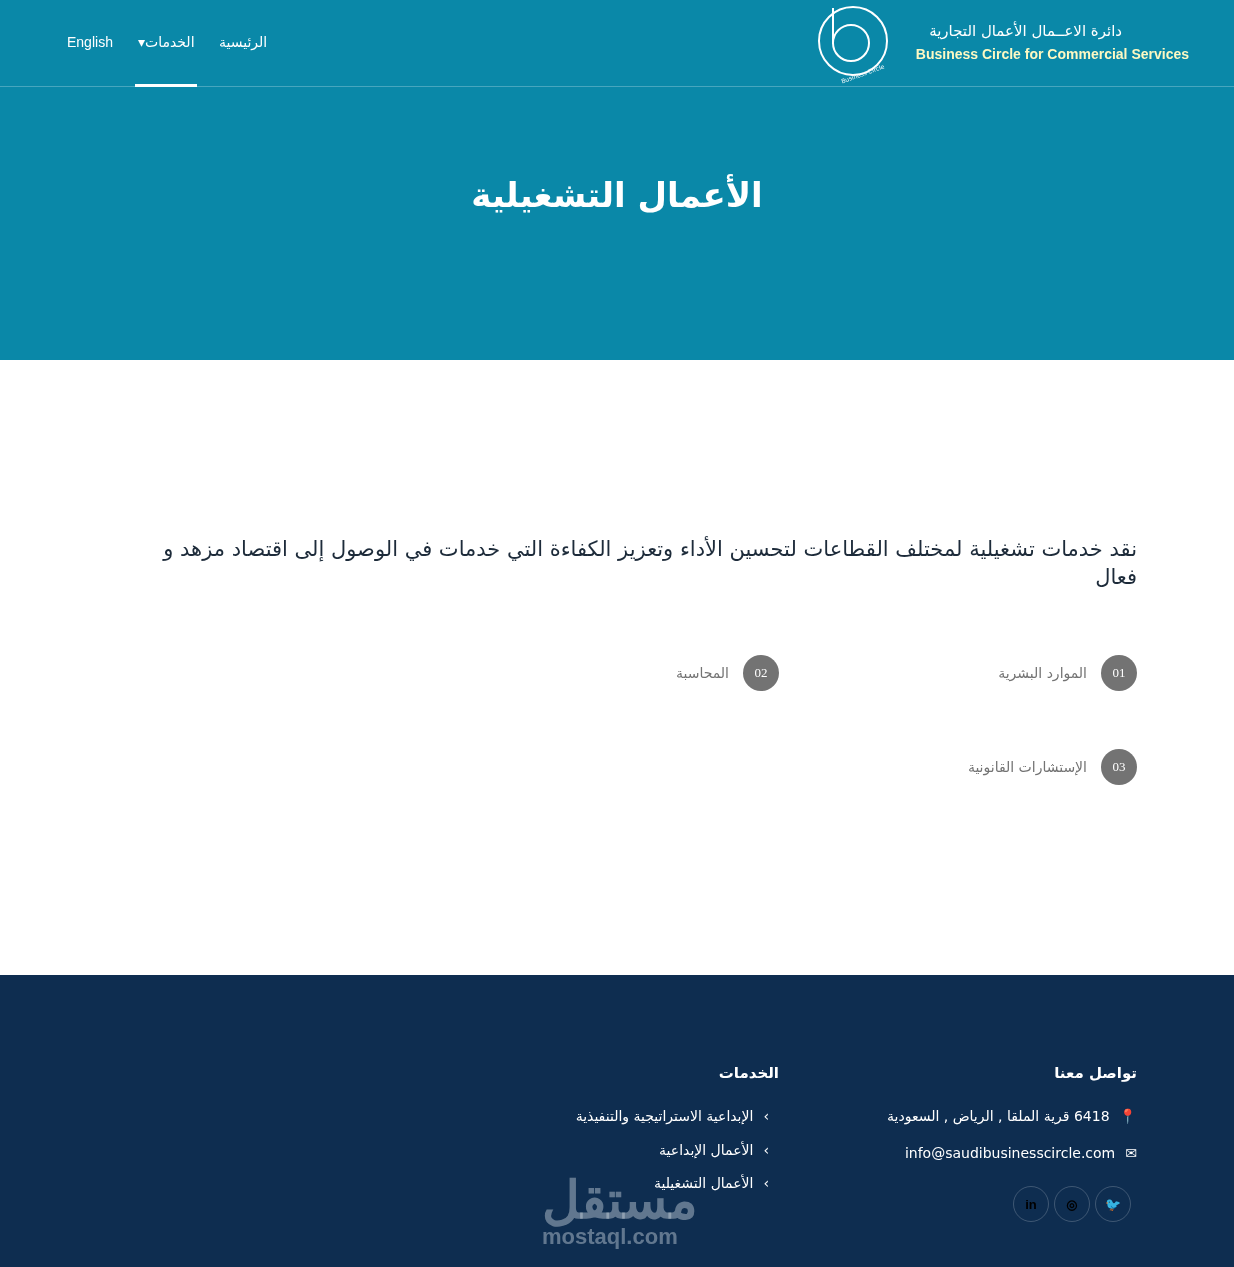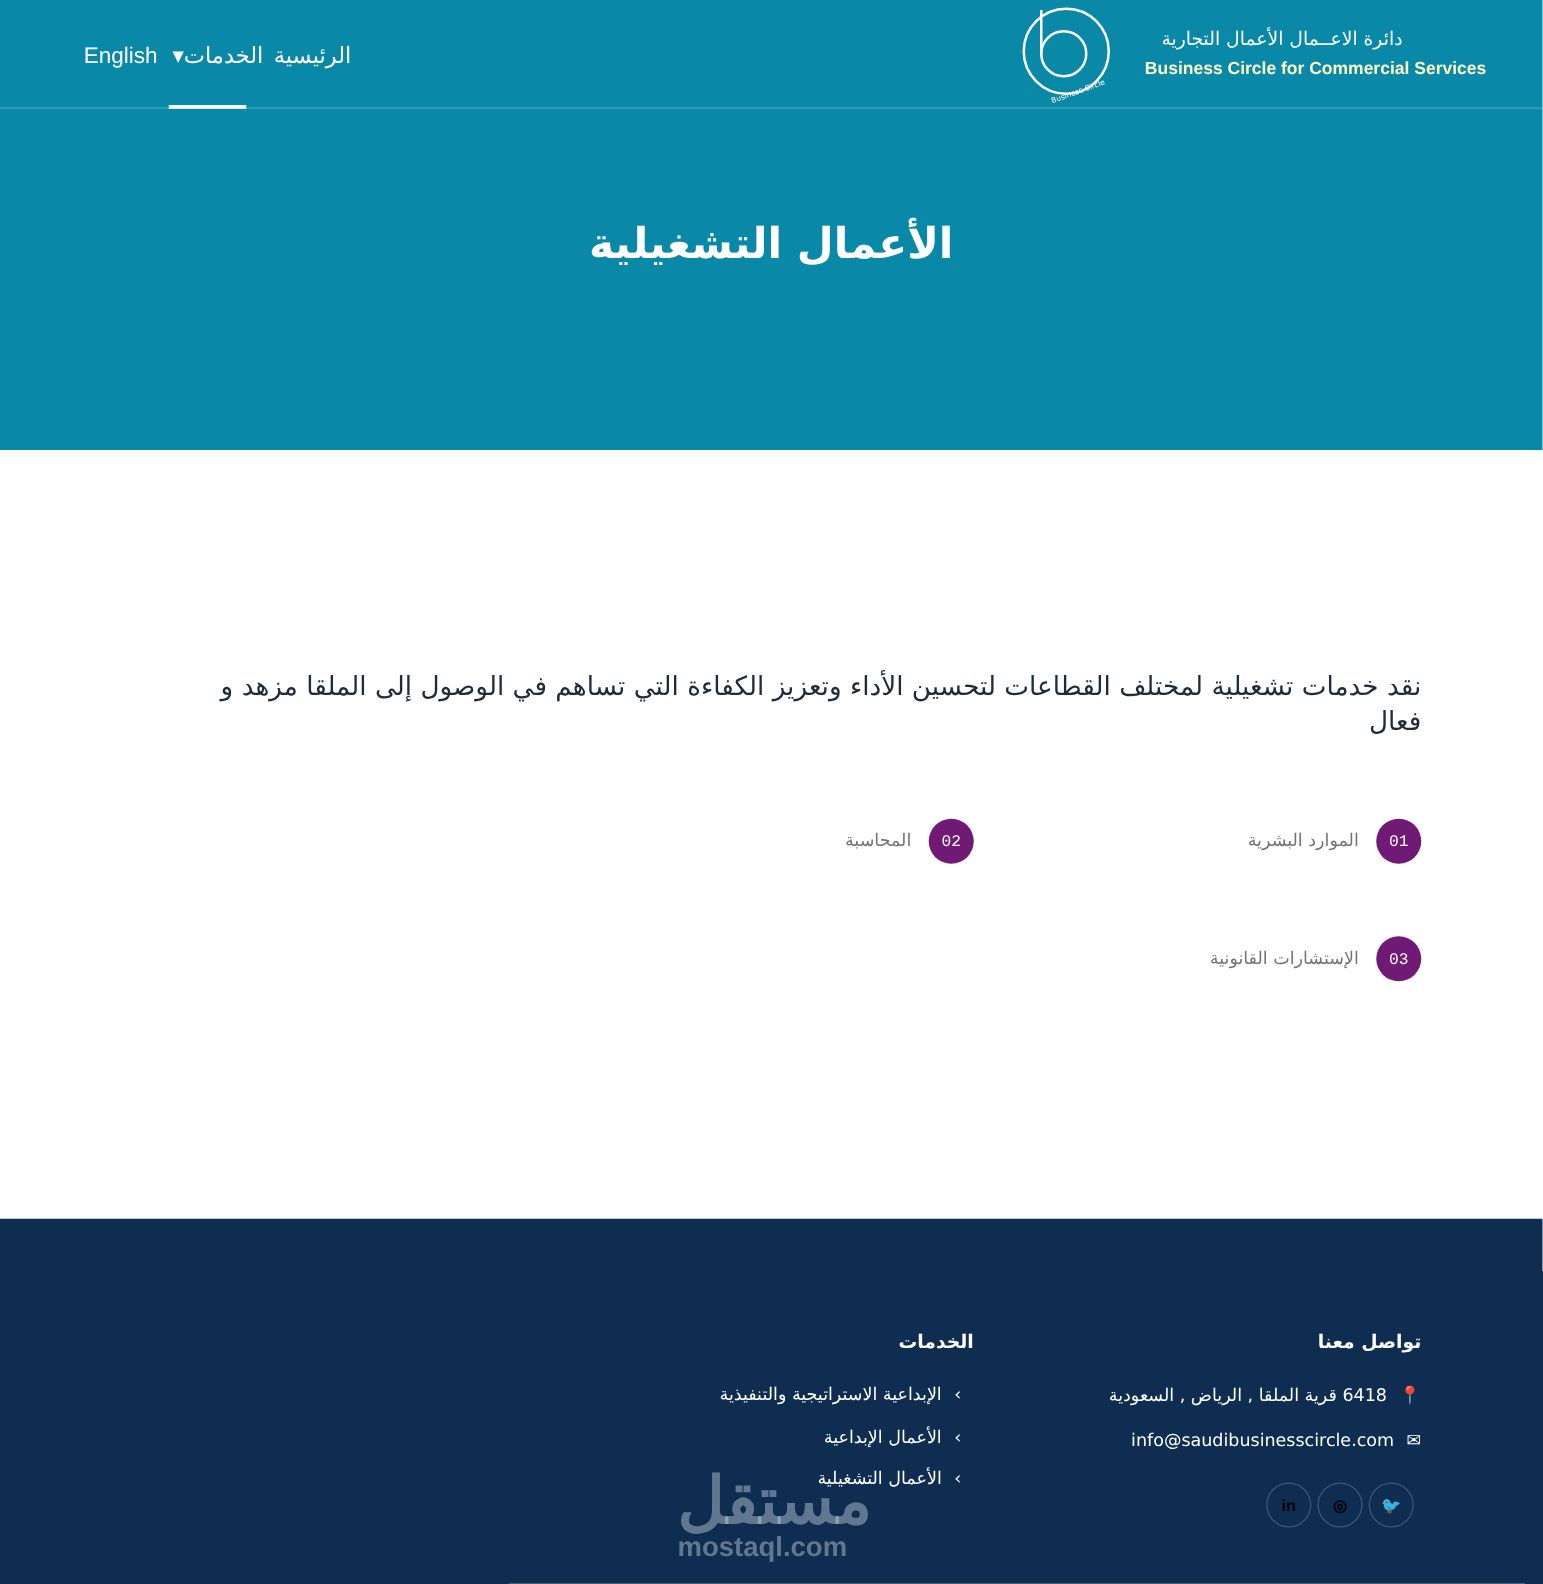--- a/index.html
+++ b/index.html
@@ -5,29 +5,29 @@
   html, body { margin:0; padding:0; }
   body { width:1234px; height:1267px; position:relative; background:#fff; font-family:"DejaVu Sans", sans-serif; overflow:hidden; }
   .header { position:absolute; left:0; top:0; width:1234px; height:360px; background:#0a88a8; }
   .nav { position:absolute; left:0; top:0; width:1234px; height:86px; border-bottom:1px solid rgba(255,255,255,0.25); }
   .logo-circle { position:absolute; left:818px; top:6px; width:70px; height:70px; border:2px solid #fff; border-radius:50%; box-sizing:border-box; }
   .logo-b { position:absolute; left:832px; top:24px; width:38px; height:38px; border:2px solid #fff; border-radius:50%; box-sizing:border-box; }
   .logo-stem { position:absolute; left:832px; top:8px; width:2px; height:36px; background:#fff; }
   .logo-sub { position:absolute; left:840px; top:70px; font-size:6px; color:#fff; transform:rotate(-20deg); }
   .brand-ar { position:absolute; right:112px; top:22px; font-size:15px; color:#fff; direction:rtl; }
   .brand-en { position:absolute; right:45px; top:46px; font-size:14px; color:#fef9c3; font-weight:bold; font-family:"Liberation Sans", sans-serif; }
-  .nav-links { position:absolute; top:34px; font-size:18px; color:#fff; }
+  .nav-links { position:absolute; top:34px; font-size:14px; color:#fff; }
   .nav-home { left:219px; }
   .nav-services { left:138px; }
   .nav-english { left:67px; font-family:"Liberation Sans", sans-serif; }
   .nav-underline { position:absolute; left:135px; top:84px; width:62px; height:3px; background:#fff; }
   .hero-title { position:absolute; left:0; top:175px; width:1234px; text-align:center; font-size:34px; font-weight:bold; color:#fff; direction:rtl; }
   .intro { position:absolute; right:97px; top:535px; width:1000px; direction:rtl; font-size:21px; color:#1d2b3a; line-height:28px; text-align:right; }
   .svc { position:absolute; display:flex; align-items:center; direction:rtl; gap:14px; }
-  .svc .num { width:36px; height:36px; border-radius:50%; background:#701a75; color:#fff; font-size:13px; display:flex; align-items:center; justify-content:center; font-family:Liberation Mono, monospace; }
+  .svc .num { width:36px; height:36px; border-radius:50%; background:#737373; color:#fff; font-size:13px; display:flex; align-items:center; justify-content:center; font-family:Liberation Serif, serif; }
   .svc .lbl { font-size:14px; color:#737373; }
   .footer { position:absolute; left:0; top:975px; width:1234px; height:292px; background:#0e2d50; }
   .f-title { position:absolute; font-size:15px; font-weight:bold; color:#fff; direction:rtl; }
   .f-row { position:absolute; font-size:14px; color:#fff; direction:rtl; display:flex; align-items:center; gap:10px; }
   .social { position:absolute; top:1186px; width:36px; height:36px; border:1px solid rgba(255,255,255,0.2); border-radius:50%; box-sizing:border-box; color:#000000; display:flex; align-items:center; justify-content:center; font-size:13px; font-weight:bold; font-family:"Liberation Sans", sans-serif; }
   .watermark { position:absolute; left:542px; top:1170px; color:rgba(200,210,220,0.45); font-family:"Liberation Sans", sans-serif; }
   .wm-ar { font-size:52px; font-weight:bold; direction:rtl; }
   .wm-en { font-size:22px; font-weight:bold; margin-top:-6px; }
 </style>
 </head>
@@ -44,21 +44,21 @@
     <div class="brand-ar">دائرة الاعــمال الأعمال التجارية</div>
     <div class="brand-en">Business Circle for Commercial Services</div>
     <div class="nav-links nav-home">الرئيسية</div>
     <div class="nav-links nav-services"><span>▾</span><span>الخدمات</span></div>
     <div class="nav-links nav-english">English</div>
     <div class="nav-underline"></div>
   </div>
   <div class="hero-title">الأعمال التشغيلية</div>
 </div>
 
-<div class="intro">نقد خدمات تشغيلية لمختلف القطاعات لتحسين الأداء وتعزيز الكفاءة التي تساهم في الوصول إلى الملقا مزهد و فعال</div>
+<div class="intro">نقد خدمات تشغيلية لمختلف القطاعات لتحسين الأداء وتعزيز الكفاءة التي خدمات في الوصول إلى اقتصاد مزهد و فعال</div>
 
 <div class="svc" style="right:97px; top:655px;">
   <div class="num">01</div>
   <div class="lbl">الموارد البشرية</div>
 </div>
 <div class="svc" style="right:455px; top:655px;">
   <div class="num">02</div>
   <div class="lbl">المحاسبة</div>
 </div>
 <div class="svc" style="right:97px; top:749px;">

